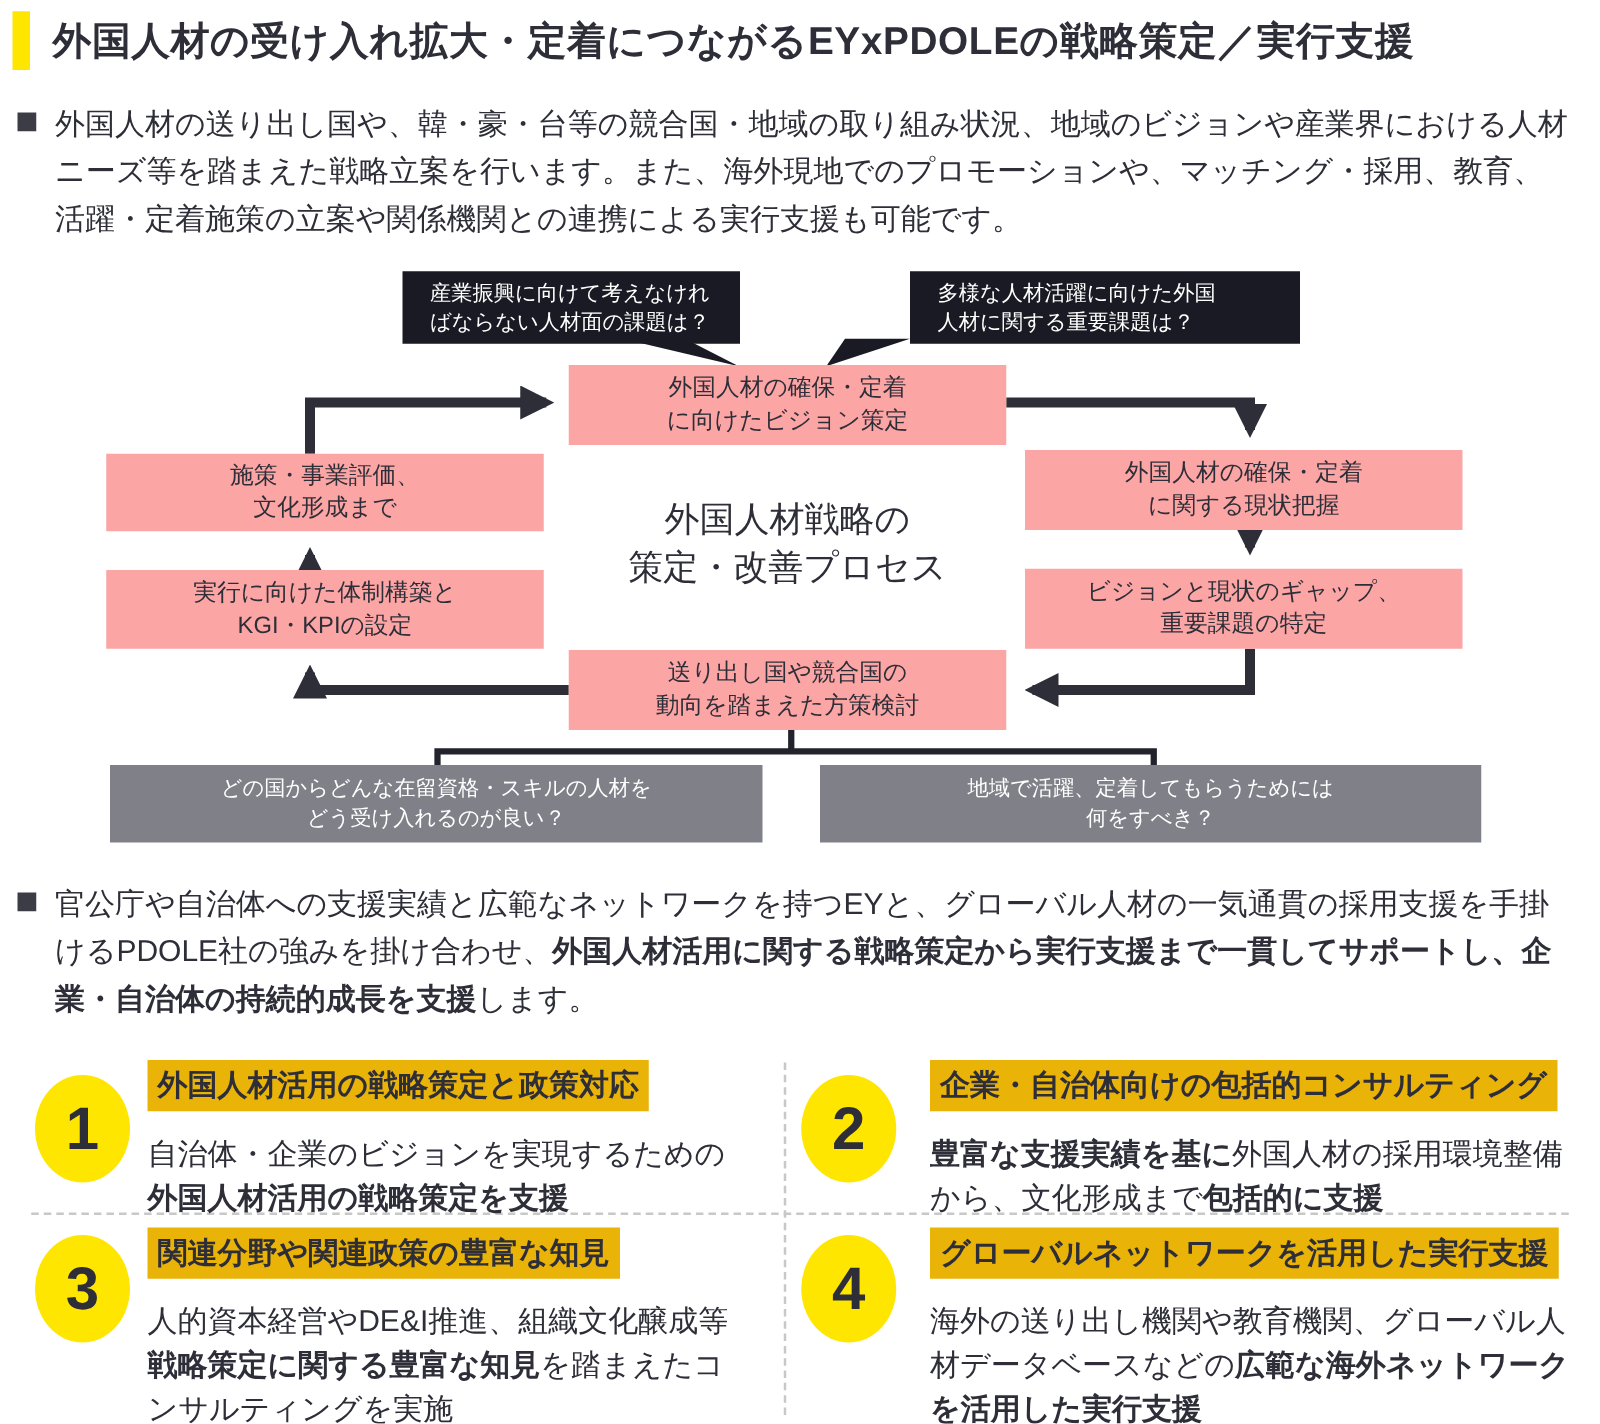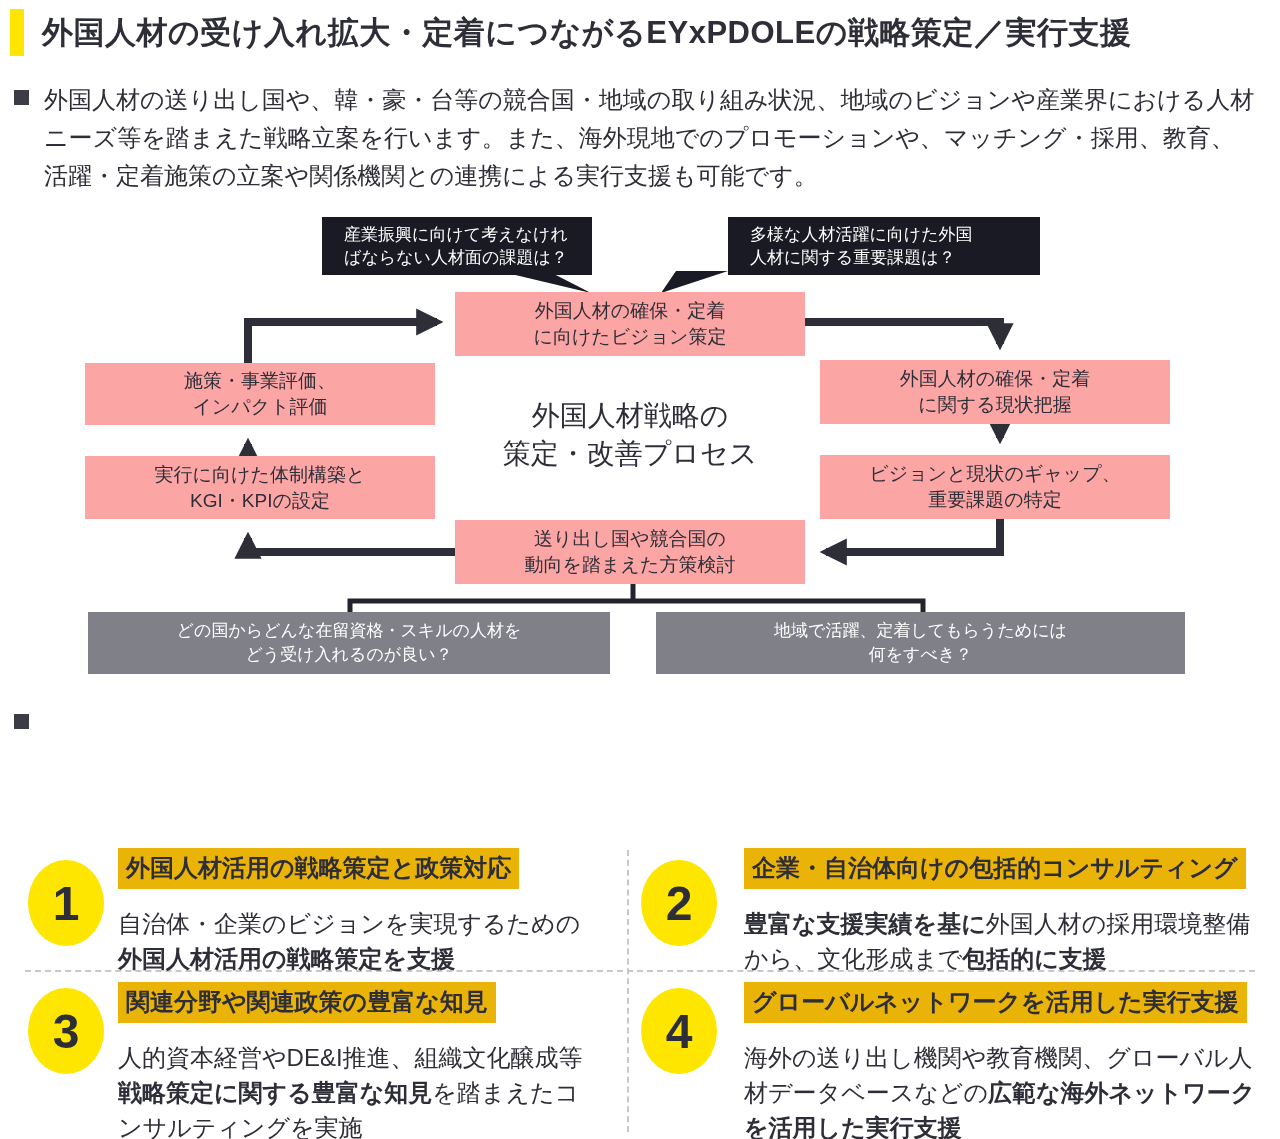--- a/index.html
+++ b/index.html
@@ -96,39 +96,40 @@
     <div class="abs ybox" style="left:455px; top:315px; width:350px; height:64px;">
       <span>送り出し国や競合国の</span>
       <span>動向を踏まえた方策検討</span>
     </div>
     <div class="abs ybox" style="left:85px; top:251px; width:350px; height:63px;">
       <span>実行に向けた体制構築と</span>
       <span>KGI・KPIの設定</span>
     </div>
     <div class="abs ybox" style="left:85px; top:158px; width:350px; height:62px;">
       <span>施策・事業評価、</span>
-      <span>インパクト評価</span>
+      <span>文化形成まで</span>
     </div>
 
     <div class="abs center-label" style="left:455px; top:192px; width:350px;">
       <div>外国人材戦略の</div>
       <div>策定・改善プロセス</div>
     </div>
 
     <div class="abs grayq" style="left:88px; top:407px; width:522px; height:62px;">
       <span>どの国からどんな在留資格・スキルの人材を</span>
       <span>どう受け入れるのが良い？</span>
     </div>
     <div class="abs grayq" style="left:656px; top:407px; width:529px; height:62px;">
       <span>地域で活躍、定着してもらうためには</span>
       <span>何をすべき？</span>
     </div>
   </div>
 
   <div class="abs bullet-sq" style="left:14px; top:714px;"></div>
+  <p class="abs para" style="left:44px; top:705px;"><span>官公庁や自治体への支援実績と広範なネットワークを持つEYと、グローバル人材の一気通貫の採用支援を手掛けるPDOLE社の強みを掛け合わせ、</span><b>外国人材活用に関する戦略策定から実行支援まで一貫してサポートし、企業・自治体の持続的成長を支援</b><span>します。</span></p>
 
   <div id="features" class="abs">
     <div class="abs vdash"></div>
     <div class="abs hdash"></div>
 
     <div class="abs num-circle" style="left:28px; top:20px;">
         <span>1</span>
       </div>
     <div class="abs" style="left:118px; top:8px; width:478px;">
       <span class="feat-head">外国人材活用の戦略策定と政策対応</span>

